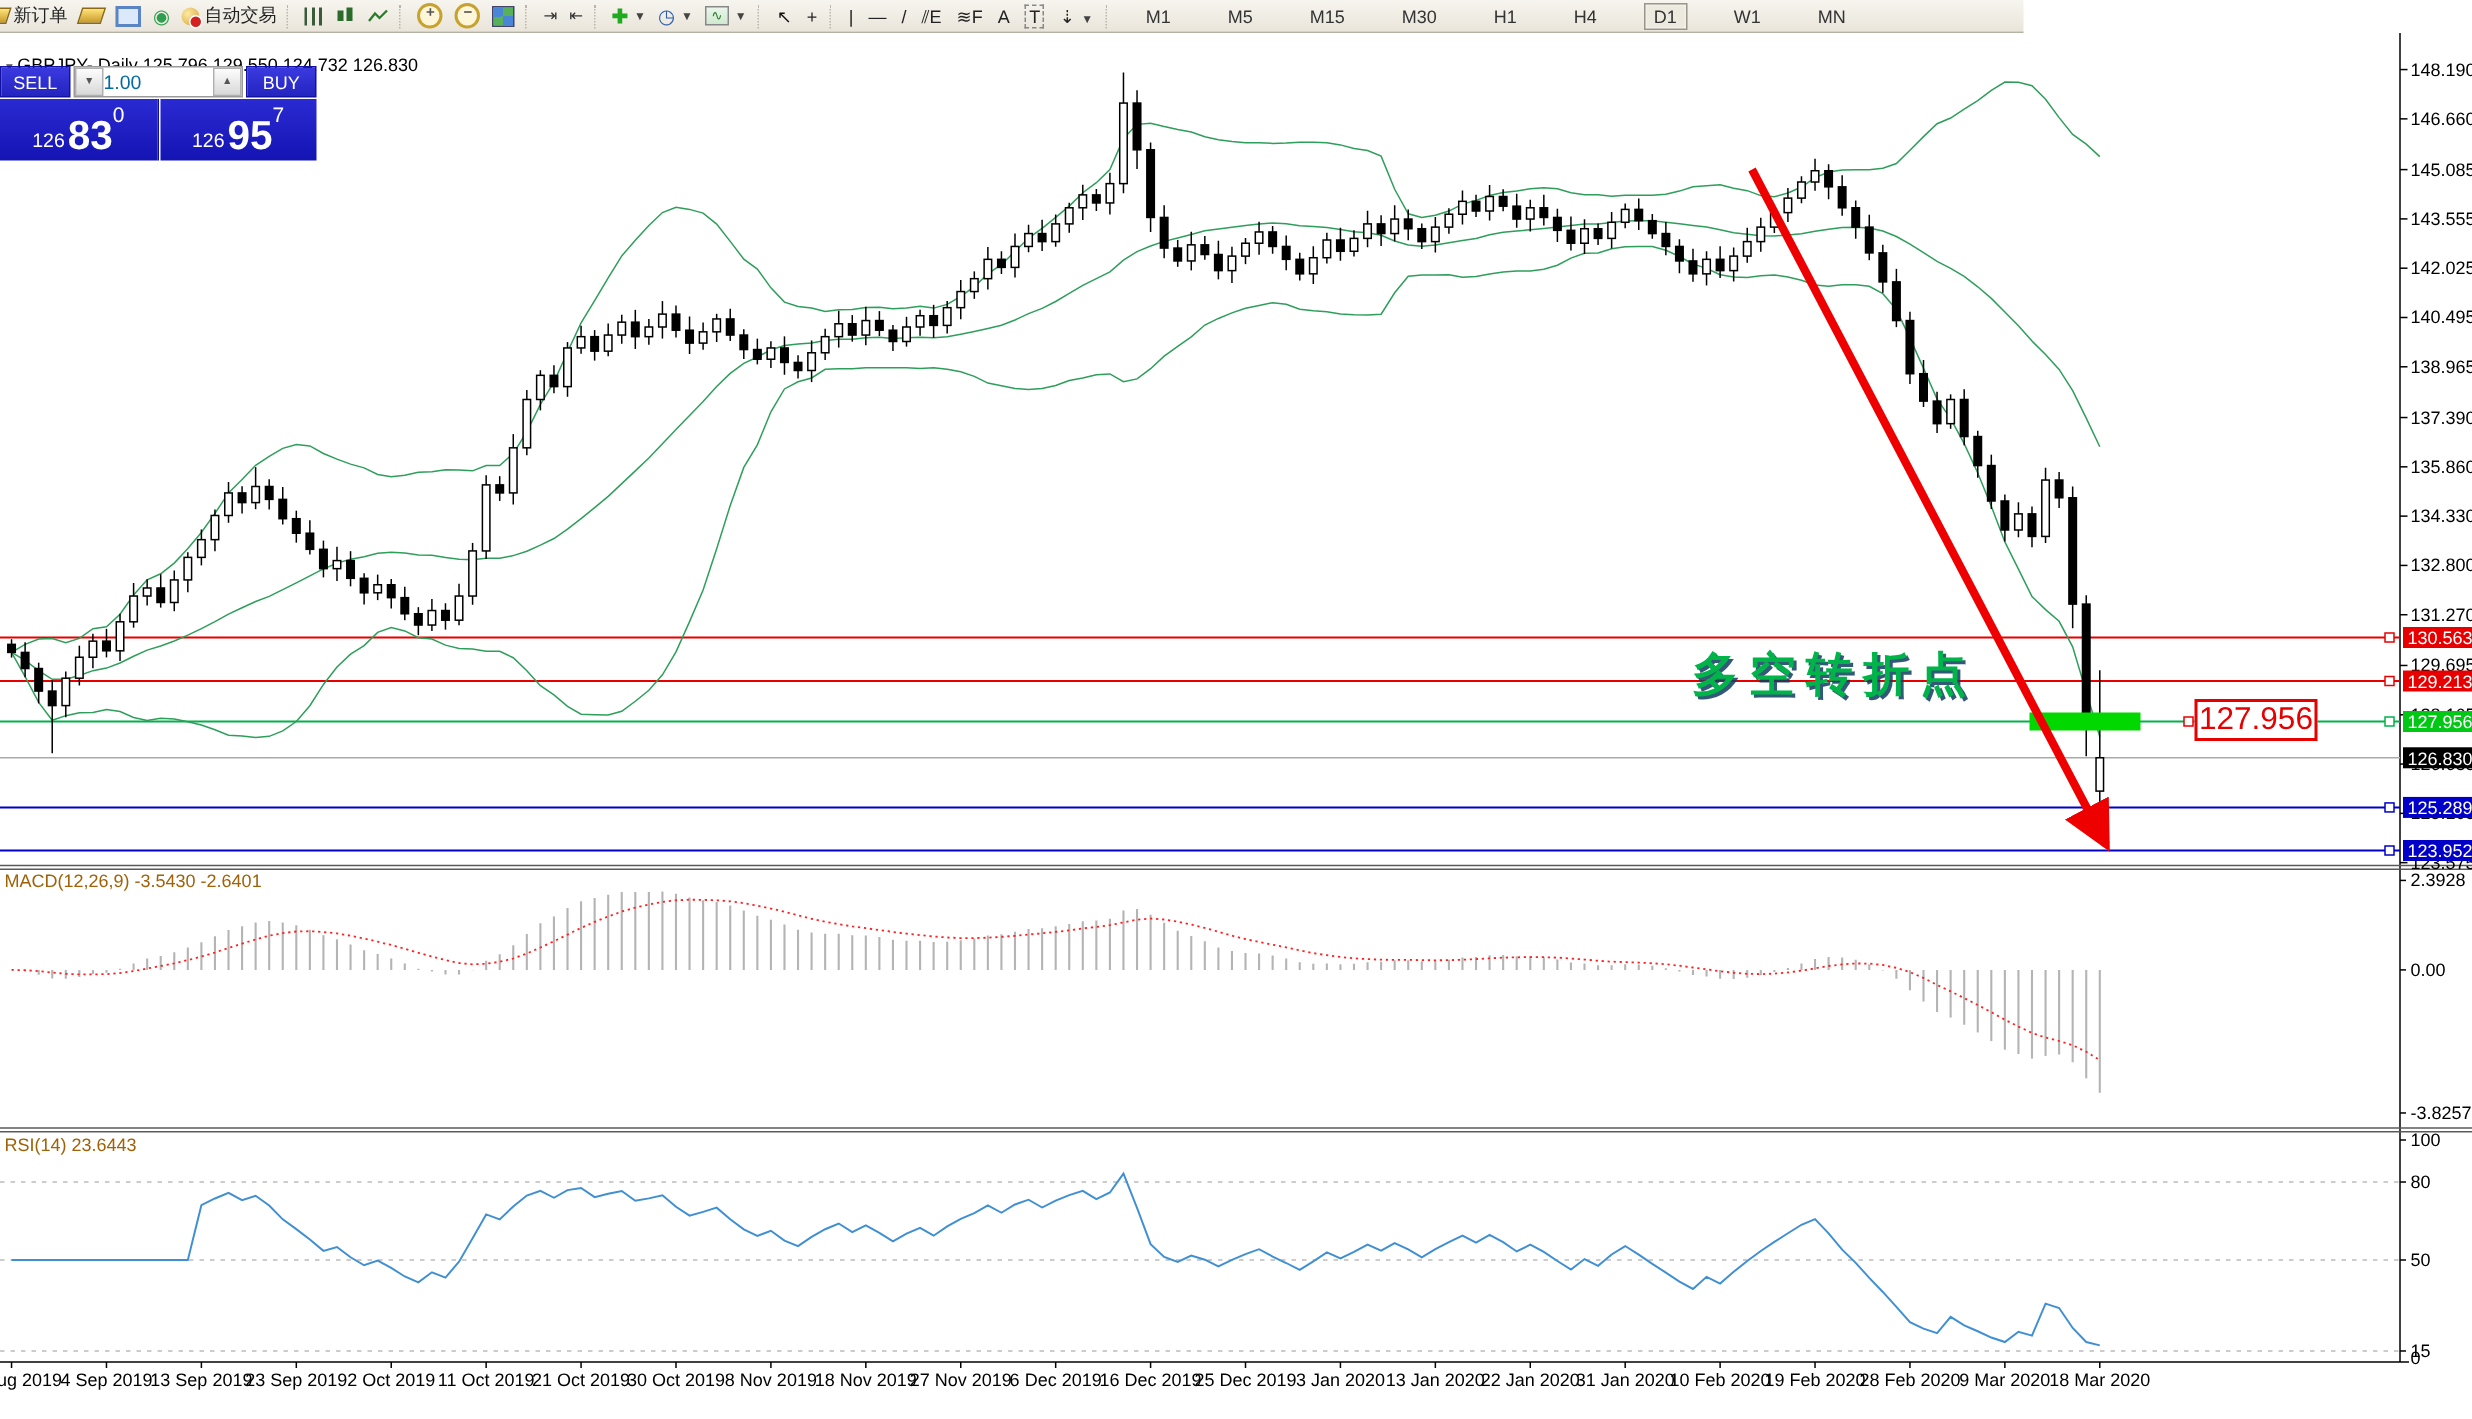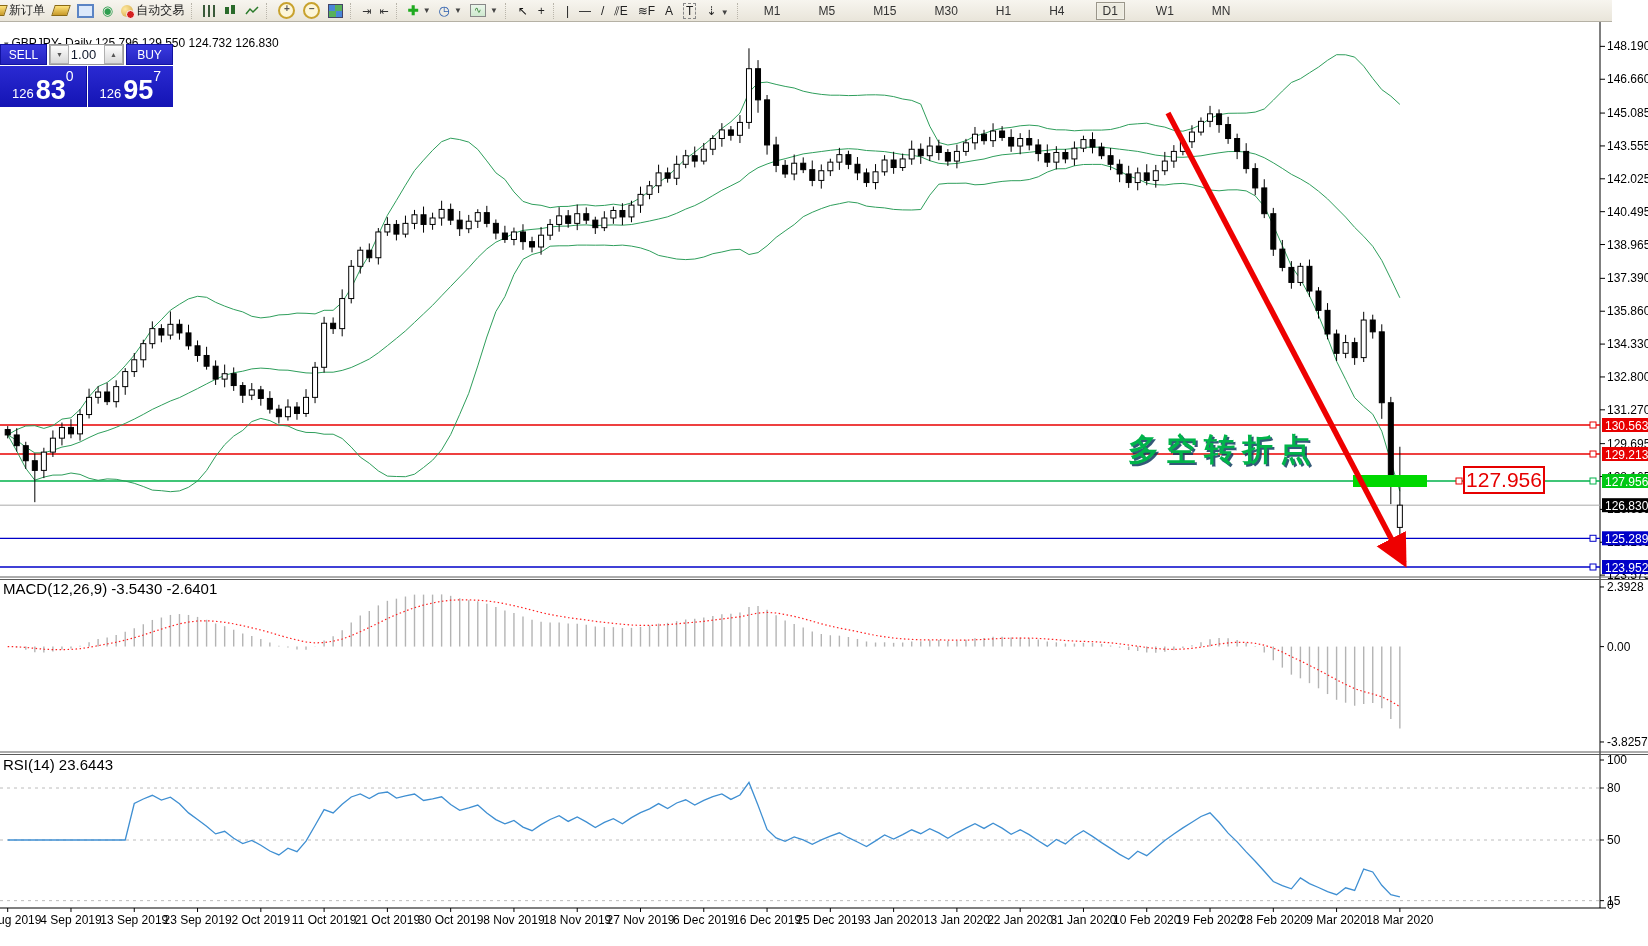--- a/index.html
+++ b/index.html
@@ -1,18 +1,18 @@
 <!DOCTYPE html>
 <html><head>
 <meta charset="utf-8">
 <style>
   html,body{margin:0;padding:0;width:1648px;height:946px;overflow:hidden;background:#fff;
     font-family:"Liberation Sans",sans-serif;-webkit-font-smoothing:none;}
   
-  .toolbar{position:absolute;left:0;top:0;width:1612px;height:21px;
+  .toolbar{position:absolute;left:0;top:0;width:1349px;height:21px;
     background:linear-gradient(#f7f5ef,#e9e5da);border-bottom:1px solid #b5b1a5;
     display:flex;align-items:center;font-size:12px;color:#222;white-space:nowrap;z-index:20;}
   .tb-btn{display:flex;align-items:center;gap:3px;padding:1px 4px;height:18px;}
   .tb-sep{width:4px;height:16px;border-left:1px dotted #b9b5aa;margin:0 3px;}
   .ic{display:inline-block;text-align:center;line-height:14px;font-size:12px;}
   .ic-gold{width:14px;height:9px;background:linear-gradient(#ffe37a,#c89a2a);transform:skewX(-18deg);border:1px solid #8a6a14;}
   .ic-mon{width:13px;height:10px;border:2px solid #5b84c4;background:#dce9fb;}
   .ic-signal{color:#2e9e4f;font-size:13px;}
   .ic-auto{width:12px;height:12px;border-radius:50%;background:radial-gradient(circle at 35% 35%,#ffe9a0,#d0a23c);position:relative;}
   .ic-auto:after{content:"";position:absolute;right:-2px;bottom:-2px;width:7px;height:7px;border-radius:50%;background:#d42020;border:1px solid #fff;}
@@ -31,41 +31,41 @@
   .ic-ind{width:14px;height:11px;border:1px solid #888;background:linear-gradient(180deg,#eaf6ea,#cfe9cf);color:#2a7a2a;font-size:9px;line-height:10px;}
   .ic-cursor{font-size:12px;color:#111;}
   .drop{font-size:8px;color:#444;margin-left:1px;}
   .tf{padding:1px 6px;margin:0 12px;border:1px solid transparent;color:#333;}
   .tf.active{background:#eceadf;border:1px solid #9a968a;box-shadow:inset 0 0 2px #fff;}
   .dtool{padding:0 5px;color:#222;font-size:12px;}
   
   .chart-title{position:absolute;left:4px;top:36px;font-size:12px;color:#000;z-index:6;}
   .chart-title .mark{color:#555;font-size:9px;margin-right:3px;}
   
-  .widget{position:absolute;left:0px;top:44px;width:173px;z-index:15;font-family:"Liberation Sans",sans-serif;}
+  .widget{position:absolute;left:0px;top:44px;width:211px;z-index:15;font-family:"Liberation Sans",sans-serif;}
   .w-top{display:flex;height:21px;}
   .btn-trade{width:45px;background:linear-gradient(#3a3ae0,#2424c0);color:#fff;font-size:12px;
     display:flex;align-items:center;justify-content:center;border:1px solid #1212a0;}
   .vol-wrap{flex:1;display:flex;border:1px solid #9a9a9a;background:#fff;margin:0 2px;}
   .spin{width:17px;background:linear-gradient(#fdfdfd,#d8d8d8);border:1px solid #b0b0b0;color:#555;
     font-size:7px;display:flex;align-items:center;justify-content:center;}
-  .vol-val{flex:1;font-size:13px;color:#0f172a;text-align:center;padding:2px 6px 0 0;}
+  .vol-val{flex:1;font-size:13px;color:#0369a1;text-align:left;padding:2px 6px 0 0;}
   .w-prices{display:flex;height:41px;margin-top:1px;}
   .price-cell{flex:1;background:linear-gradient(#2a2ad2,#1414b4);color:#fff;position:relative;
     display:flex;align-items:flex-end;justify-content:center;padding-bottom:2px;}
   .price-cell.left{margin-right:1px;border-right:1px solid #0d0d96;}
   .p-small{font-size:13px;margin:0 2px 4px 0;text-align:right;}
   .p-big{font-size:27px;font-weight:bold;line-height:30px;}
   .p-sup{font-size:14px;align-self:flex-start;margin-top:2px;}
   
   .cn-note{position:absolute;left:1128px;top:429px;font-size:31px;font-weight:bold;color:#00b44a;
     letter-spacing:7px;text-shadow:2px 2px 0 rgba(16,60,96,.85);z-index:8;}
   .red-tag{position:absolute;left:1463px;top:466px;width:78px;height:24px;border:2px solid #e60000;
     background:#fff;color:#e60000;font-size:21px;text-align:center;line-height:24px;z-index:8;}
-  .ind-label{position:absolute;font-size:15px;color:#000000;z-index:6;}
+  .ind-label{position:absolute;font-size:12px;color:#a16207;z-index:6;}
   #macd-label{left:3px;top:580px;}
   #rsi-label{left:3px;top:756px;}
   svg text{font-family:"Liberation Sans",sans-serif;}
 </style>
 </head>
 <body>
 
 <div class="toolbar">
   <div class="tb-btn" style="margin-left:-14px">
     <span class="ic ic-gold"></span>

